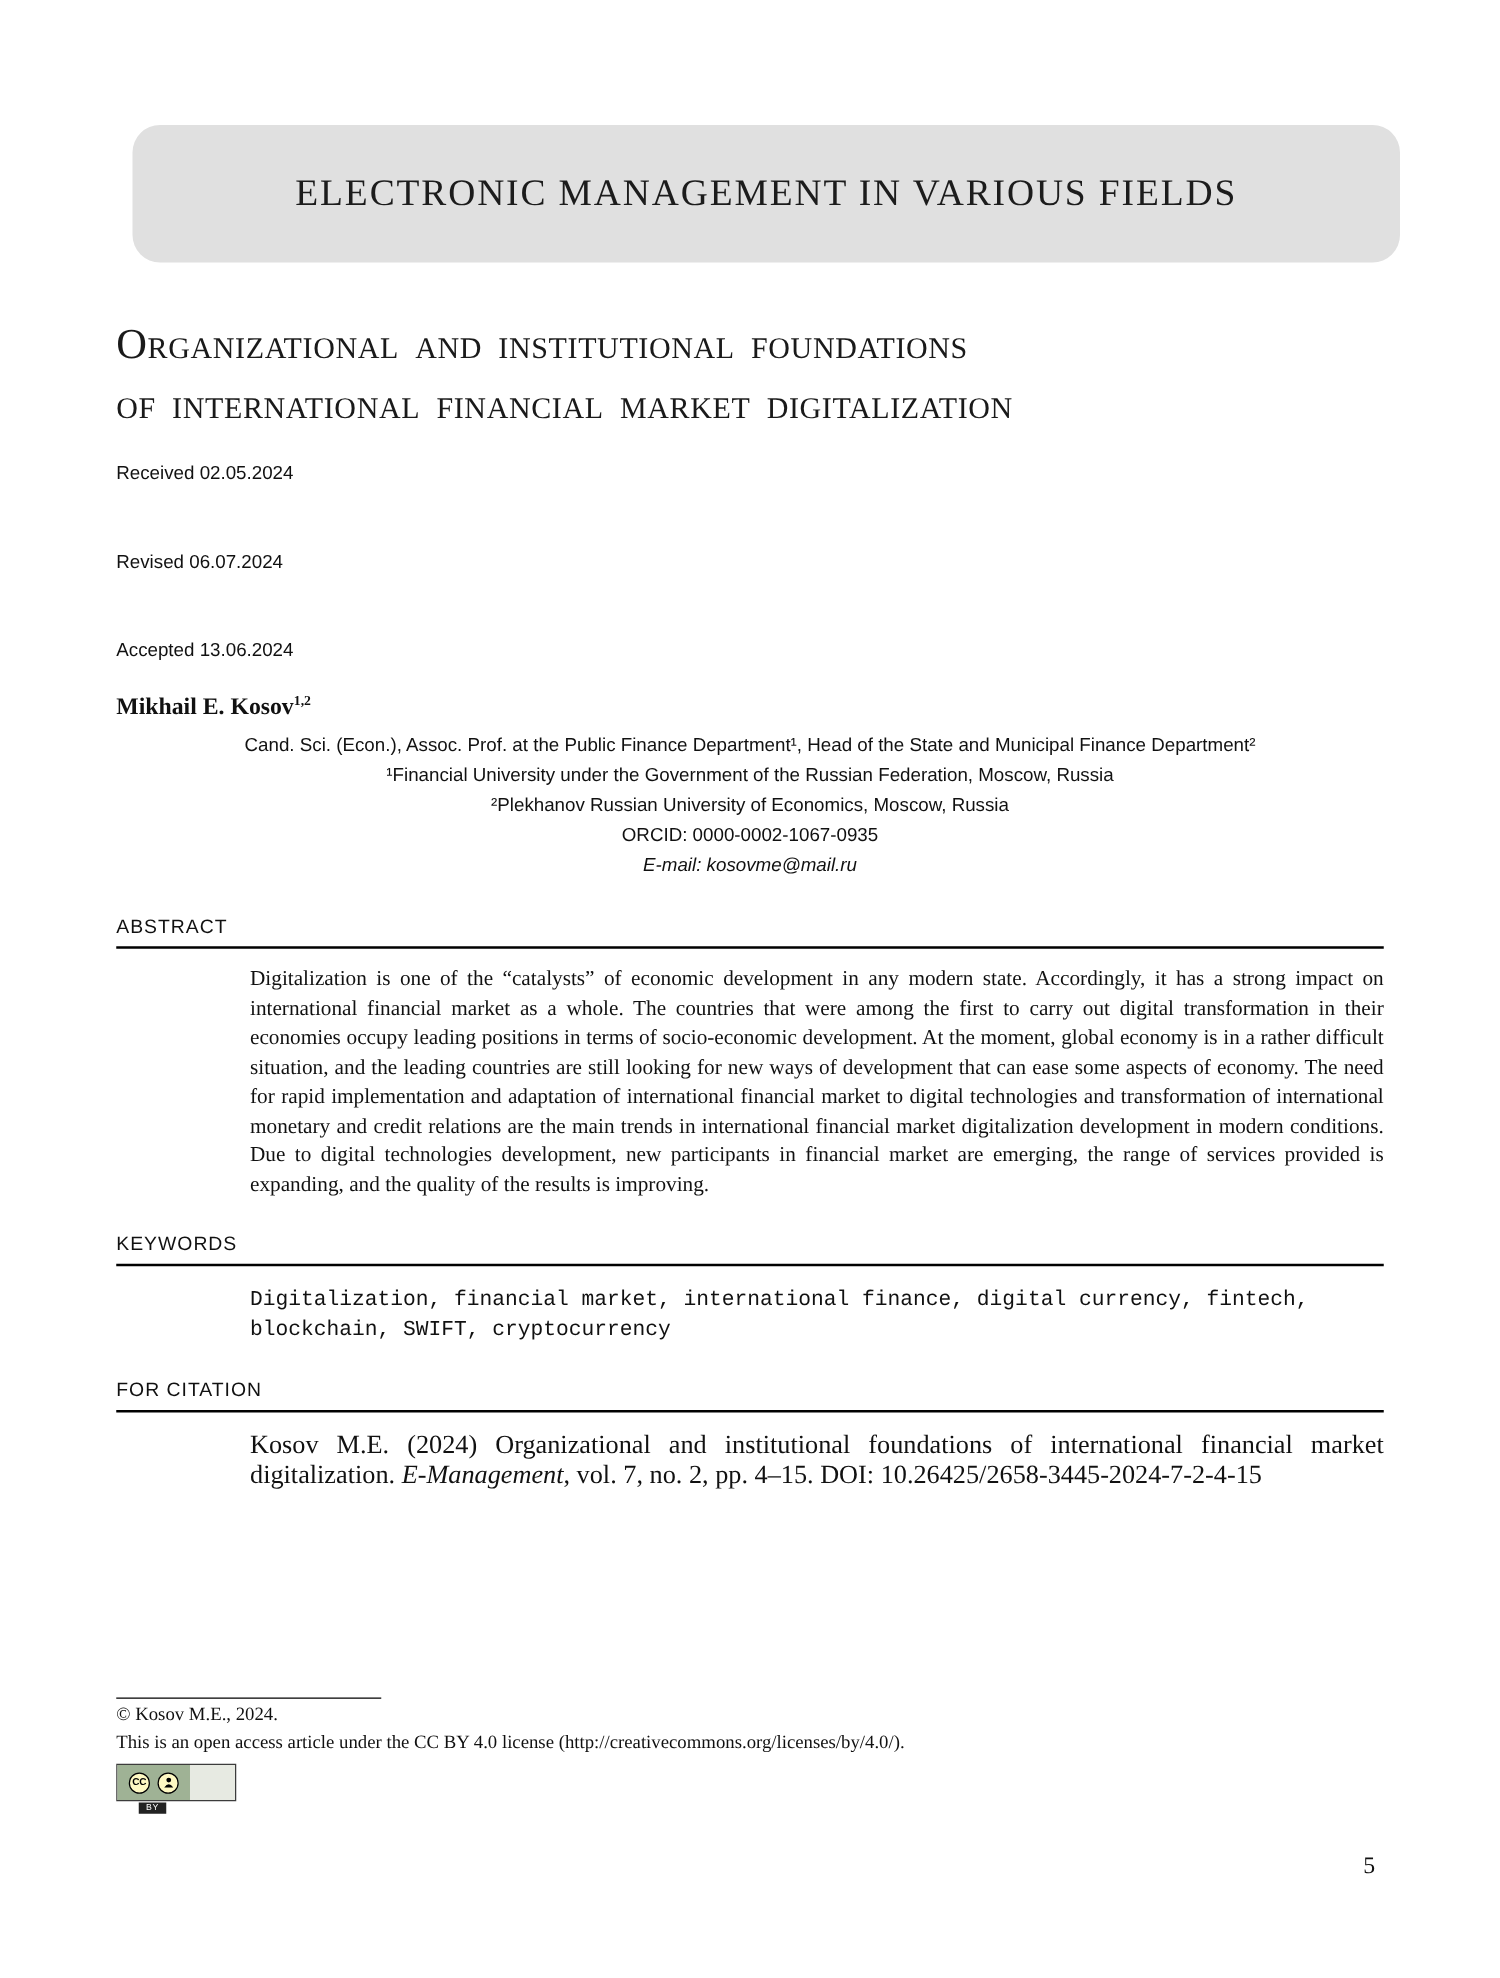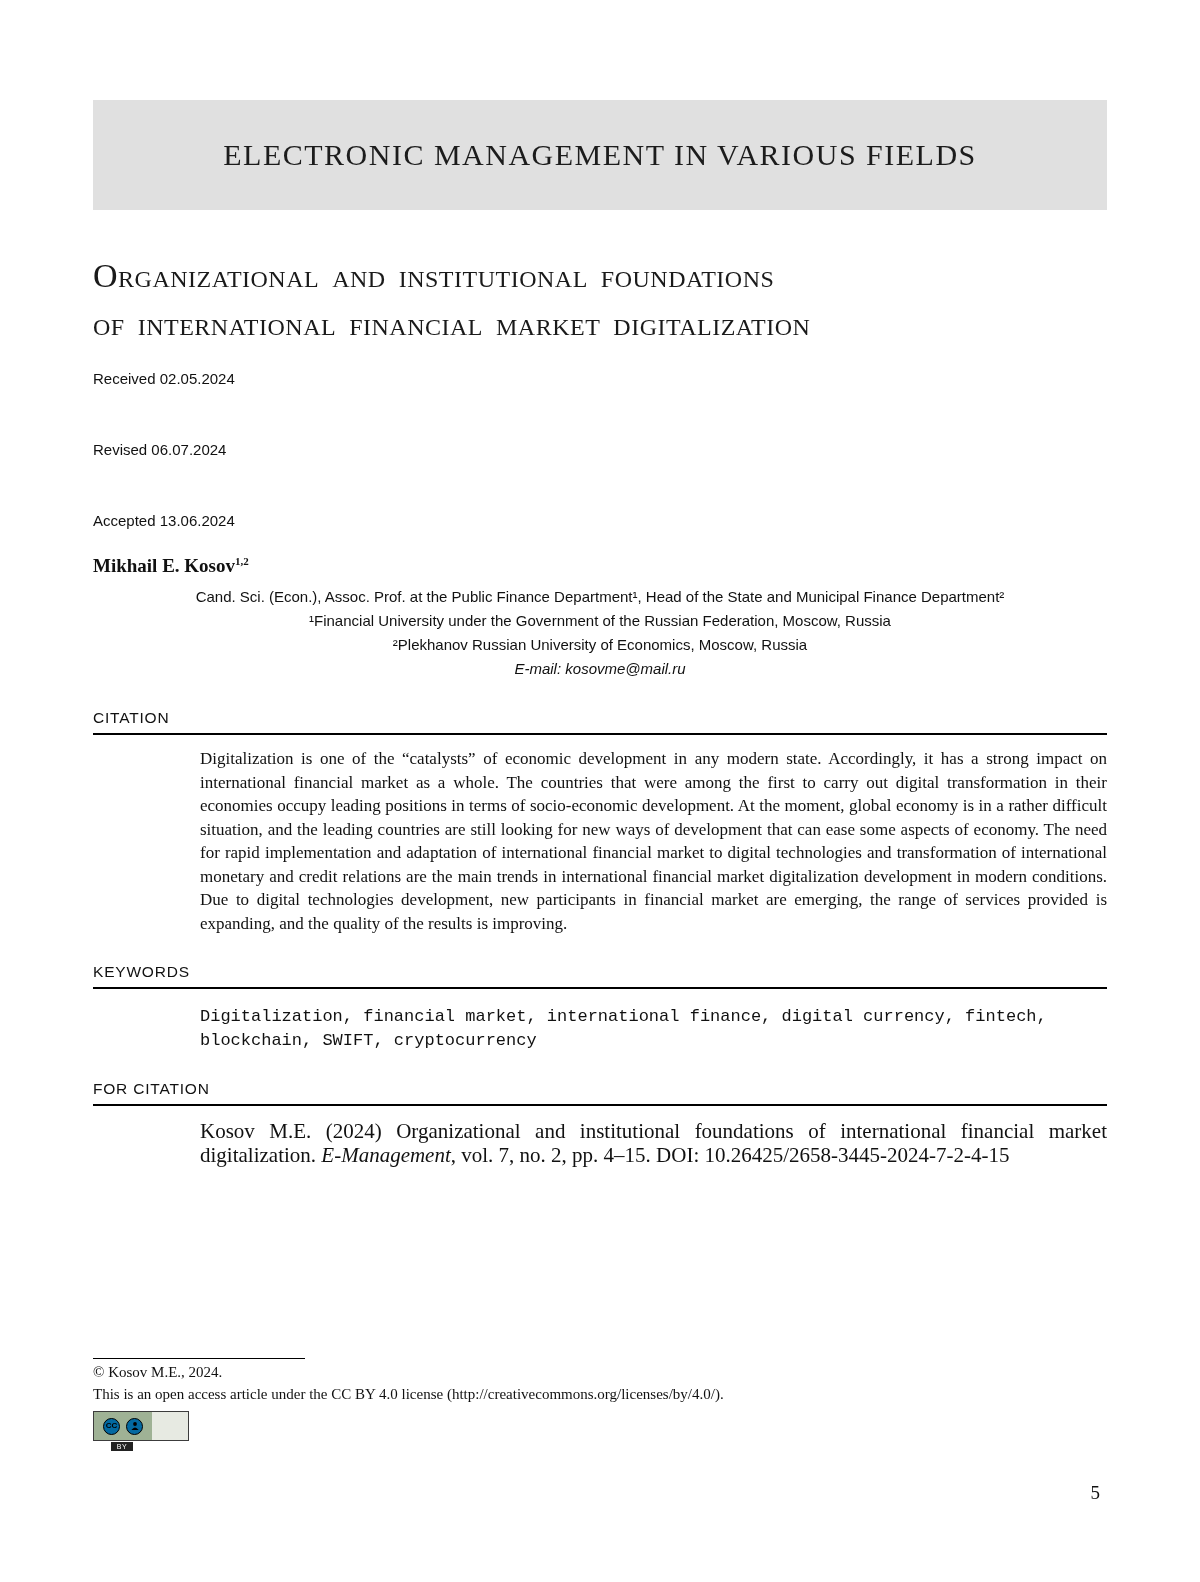--- a/index.html
+++ b/index.html
@@ -11,24 +11,24 @@
     width: 1200px;
     height: 1582px;
     background: #ffffff;
     overflow: hidden;
     margin: 0 auto;
   }
 
   
   .banner {
     position: absolute;
-    left: 93px; top: 100px;
+    left: 106px; top: 100px;
     width: 1014px; height: 110px;
     background: #e0e0e0;
-    display: flex; align-items: center; justify-content: center;
+    display: flex; align-items: center; justify-content: center; border-radius: 22px;
   }
   .banner-title {
     margin: 0;
     font-family: "Liberation Serif", serif;
     font-weight: normal;
     font-size: 30px;
     letter-spacing: 1.5px;
     color: #1c1c1c;
   }
 
@@ -151,21 +151,21 @@
     width: 58px;
     background: #9fb295;
     display: flex; align-items: center; justify-content: center;
     gap: 6px;
   }
   .cc-right { flex: 1; background: #e7eae2; }
   .cc-circle {
     width: 17px; height: 17px;
     border: 1.6px solid #000;
     border-radius: 50%;
-    background: #0369a1;
+    background: #fef9c3;
     display: flex; align-items: center; justify-content: center;
     font-family: "Liberation Sans", sans-serif;
     font-size: 8px; font-weight: bold; color: #000;
     line-height: 1;
   }
   .cc-by-tag {
     display: block;
     width: 22px;
     margin: 1px 0 0 18px;
     background: #222;
@@ -207,24 +207,25 @@
       <span>Revised 06.07.2024</span>
       <span>Accepted 13.06.2024</span>
     </div>
 
     <p class="author"><span>Mikhail E. Kosov</span><sup>1,2</sup></p>
 
     <div class="affiliations">
       <p>Cand. Sci. (Econ.), Assoc. Prof. at the Public Finance Department¹, Head of the State and Municipal Finance Department²</p>
       <p>¹Financial University under the Government of the Russian Federation, Moscow, Russia</p>
       <p>²Plekhanov Russian University of Economics, Moscow, Russia</p>
+      <p>ORCID: 0000-0002-1067-0935</p>
       <p class="email-line">E-mail: kosovme@mail.ru</p>
     </div>
 
-    <h3 class="section-heading">CITATION</h3>
+    <h3 class="section-heading">ABSTRACT</h3>
     <hr class="section-rule">
     <p class="body-text">Digitalization is one of the “catalysts” of economic development in any modern state. Accordingly, it has a strong impact on international financial market as a whole. The countries that were among the first to carry out digital transformation in their economies occupy leading positions in terms of socio-economic development. At the moment, global economy is in a rather difficult situation, and the leading countries are still looking for new ways of development that can ease some aspects of economy. The need for rapid implementation and adaptation of international financial market to digital technologies and transformation of international monetary and credit relations are the main trends in international financial market digitalization development in modern conditions. Due to digital technologies development, new participants in financial market are emerging, the range of services provided is expanding, and the quality of the results is improving.</p>
 
     <h3 class="section-heading">KEYWORDS</h3>
     <hr class="section-rule">
     <p class="keywords-text">Digitalization, financial market, international finance, digital currency, fintech, blockchain, SWIFT, cryptocurrency</p>
 
     <h3 class="section-heading">FOR CITATION</h3>
     <hr class="section-rule">
     <p class="citation-text"><span>Kosov M.E. (2024) Organizational and institutional foundations of international financial market digitalization. </span><span class="journal-italic">E-Management</span><span>, vol. 7, no. 2, pp. 4–15. DOI: 10.26425/2658-3445-2024-7-2-4-15</span></p>

